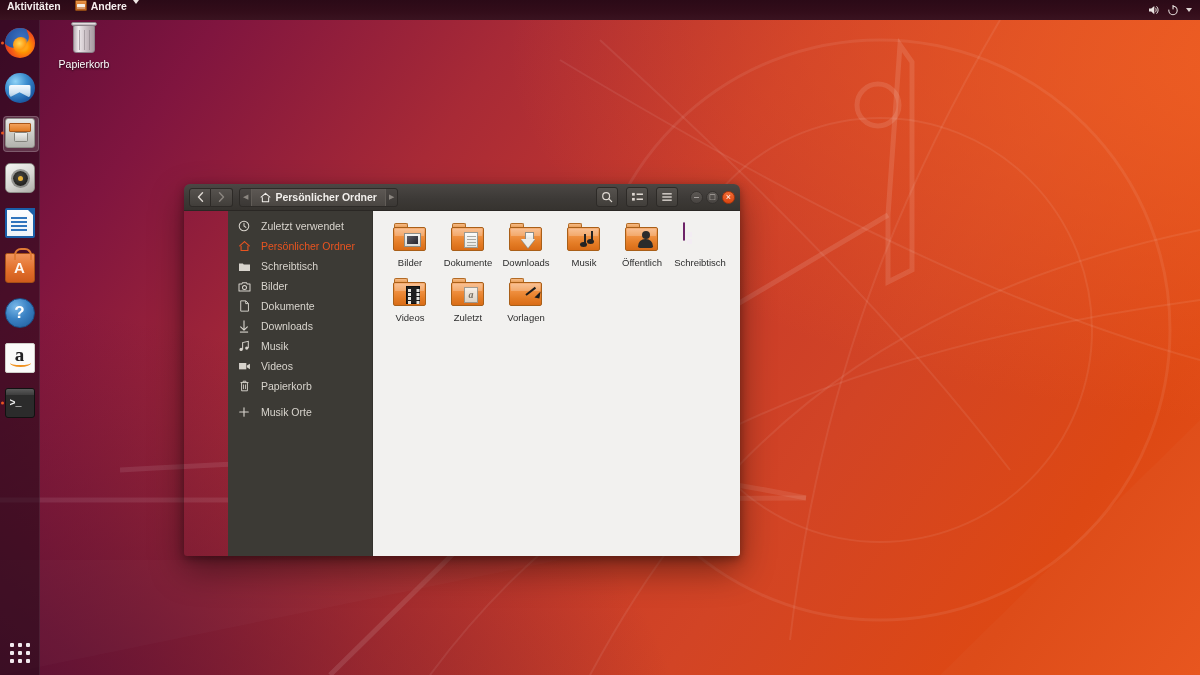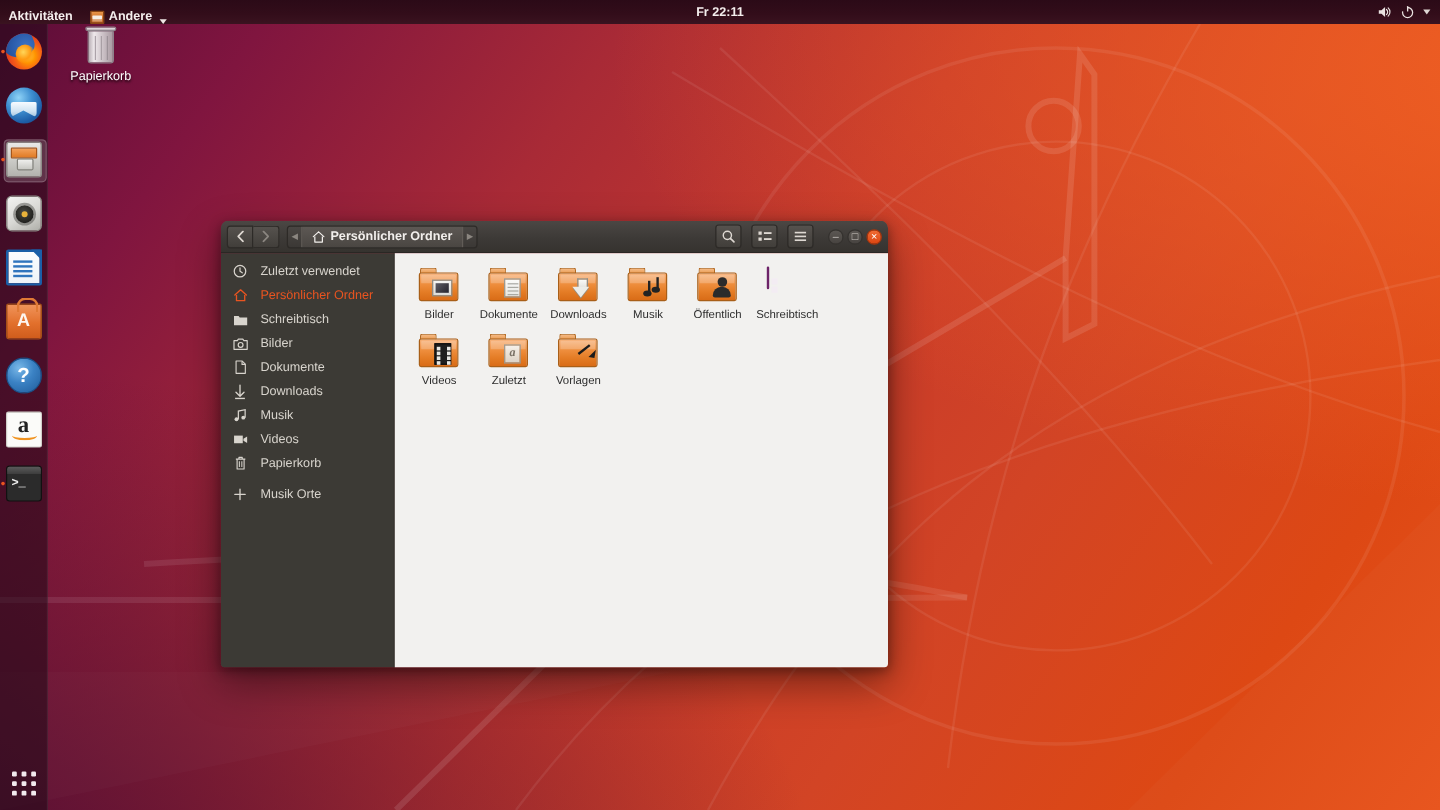--- a/index.html
+++ b/index.html
@@ -23,21 +23,21 @@
   
   #topbar {
     position:absolute; left:0; top:0; width:1200px; height:20px;
     background:linear-gradient(180deg,#2b0a17 0%, #330d1a 60%, #3a1320 100%);
     background-color:#33121c;
     display:flex; align-items:center;
     font-size:10.5px; color:#f2eceb; z-index:50;
   }
   #topbar .tb-left { display:flex; align-items:center; height:20px; }
   .tb-item {
-    display:flex; align-items:flex-end; gap:4px;
+    display:flex; align-items:flex-start; gap:4px;
     height:20px; padding:0 7px; font-weight:bold; font-size:10.5px;
     color:#f4eeed; white-space:nowrap;
   }
   .tb-clock {
     position:absolute; left:0; right:0; text-align:center;
     font-weight:bold; font-size:10.5px; color:#f4eeed;
     pointer-events:none;
   }
   .tb-right {
     position:absolute; right:4px; top:0; height:20px;
@@ -290,21 +290,21 @@
   }
   .wctl{ display:flex; gap:3px; margin-left:8px; align-items:center; }
   .wbtn{
     width:13px; height:13px; border-radius:50%;
     display:flex; align-items:center; justify-content:center;
     font-size:9px; line-height:1; color:#3a3734;
   }
   .wbtn.min,.wbtn.max{ background:linear-gradient(180deg,#5c5854,#474340); color:#cfcac5; border:1px solid #35322f; }
   .wbtn.close{ background:linear-gradient(180deg,#f16c34,#db4511); color:#fff; border:1px solid #a8350c; }
 
-  #fm-body{ display:flex; height:388px; }
+  #fm-body{ display:flex; height:388px;margin-left:44px; }
   #fm-side{
     width:145px; background:#3c3a35; padding-top:5px;
     border-right:1px solid #34322d;
   }
   .side-item{
     display:flex; align-items:center; gap:10px;
     height:20px; padding:0 0 0 9px; font-size:10.5px; color:#d8d4cd;
   }
   .side-item.sel{ color:#e95420; }
   .side-ico{ width:14px; display:flex; align-items:center; justify-content:center; }
@@ -471,21 +471,20 @@
     <div class="tb-left">
       <div class="tb-item">
         <span>Aktivitäten</span>
       </div>
       <div class="tb-item">
         <span class="files-mini"></span>
         <span>Andere</span>
         <span class="mini-caret"></span>
       </div>
     </div>
-    <div class="tb-clock">Fr 22:11</div>
     <div class="tb-right">
       <svg width="13" height="12" viewBox="0 0 16 16">
         <path d="M2 6 h3 l4-3.5 v11 L5 10 H2 Z" fill="#e9e2e0"></path>
         <path d="M10.5 5.2 a3.6 3.6 0 0 1 0 5.6" stroke="#e9e2e0" stroke-width="1.3" fill="none" stroke-linecap="round"></path>
         <path d="M12.4 3.4 a6.3 6.3 0 0 1 0 9.2" stroke="#e9e2e0" stroke-width="1.3" fill="none" stroke-linecap="round"></path>
       </svg>
       <svg width="12" height="12" viewBox="0 0 16 16">
         <circle cx="8" cy="8.6" r="5.6" stroke="#e9e2e0" stroke-width="1.4" fill="none" stroke-dasharray="27 9" transform="rotate(-90 8 8.6)"></circle>
         <rect x="7.3" y="1.4" width="1.5" height="6" fill="#e9e2e0" rx="0.6"></rect>
       </svg>

